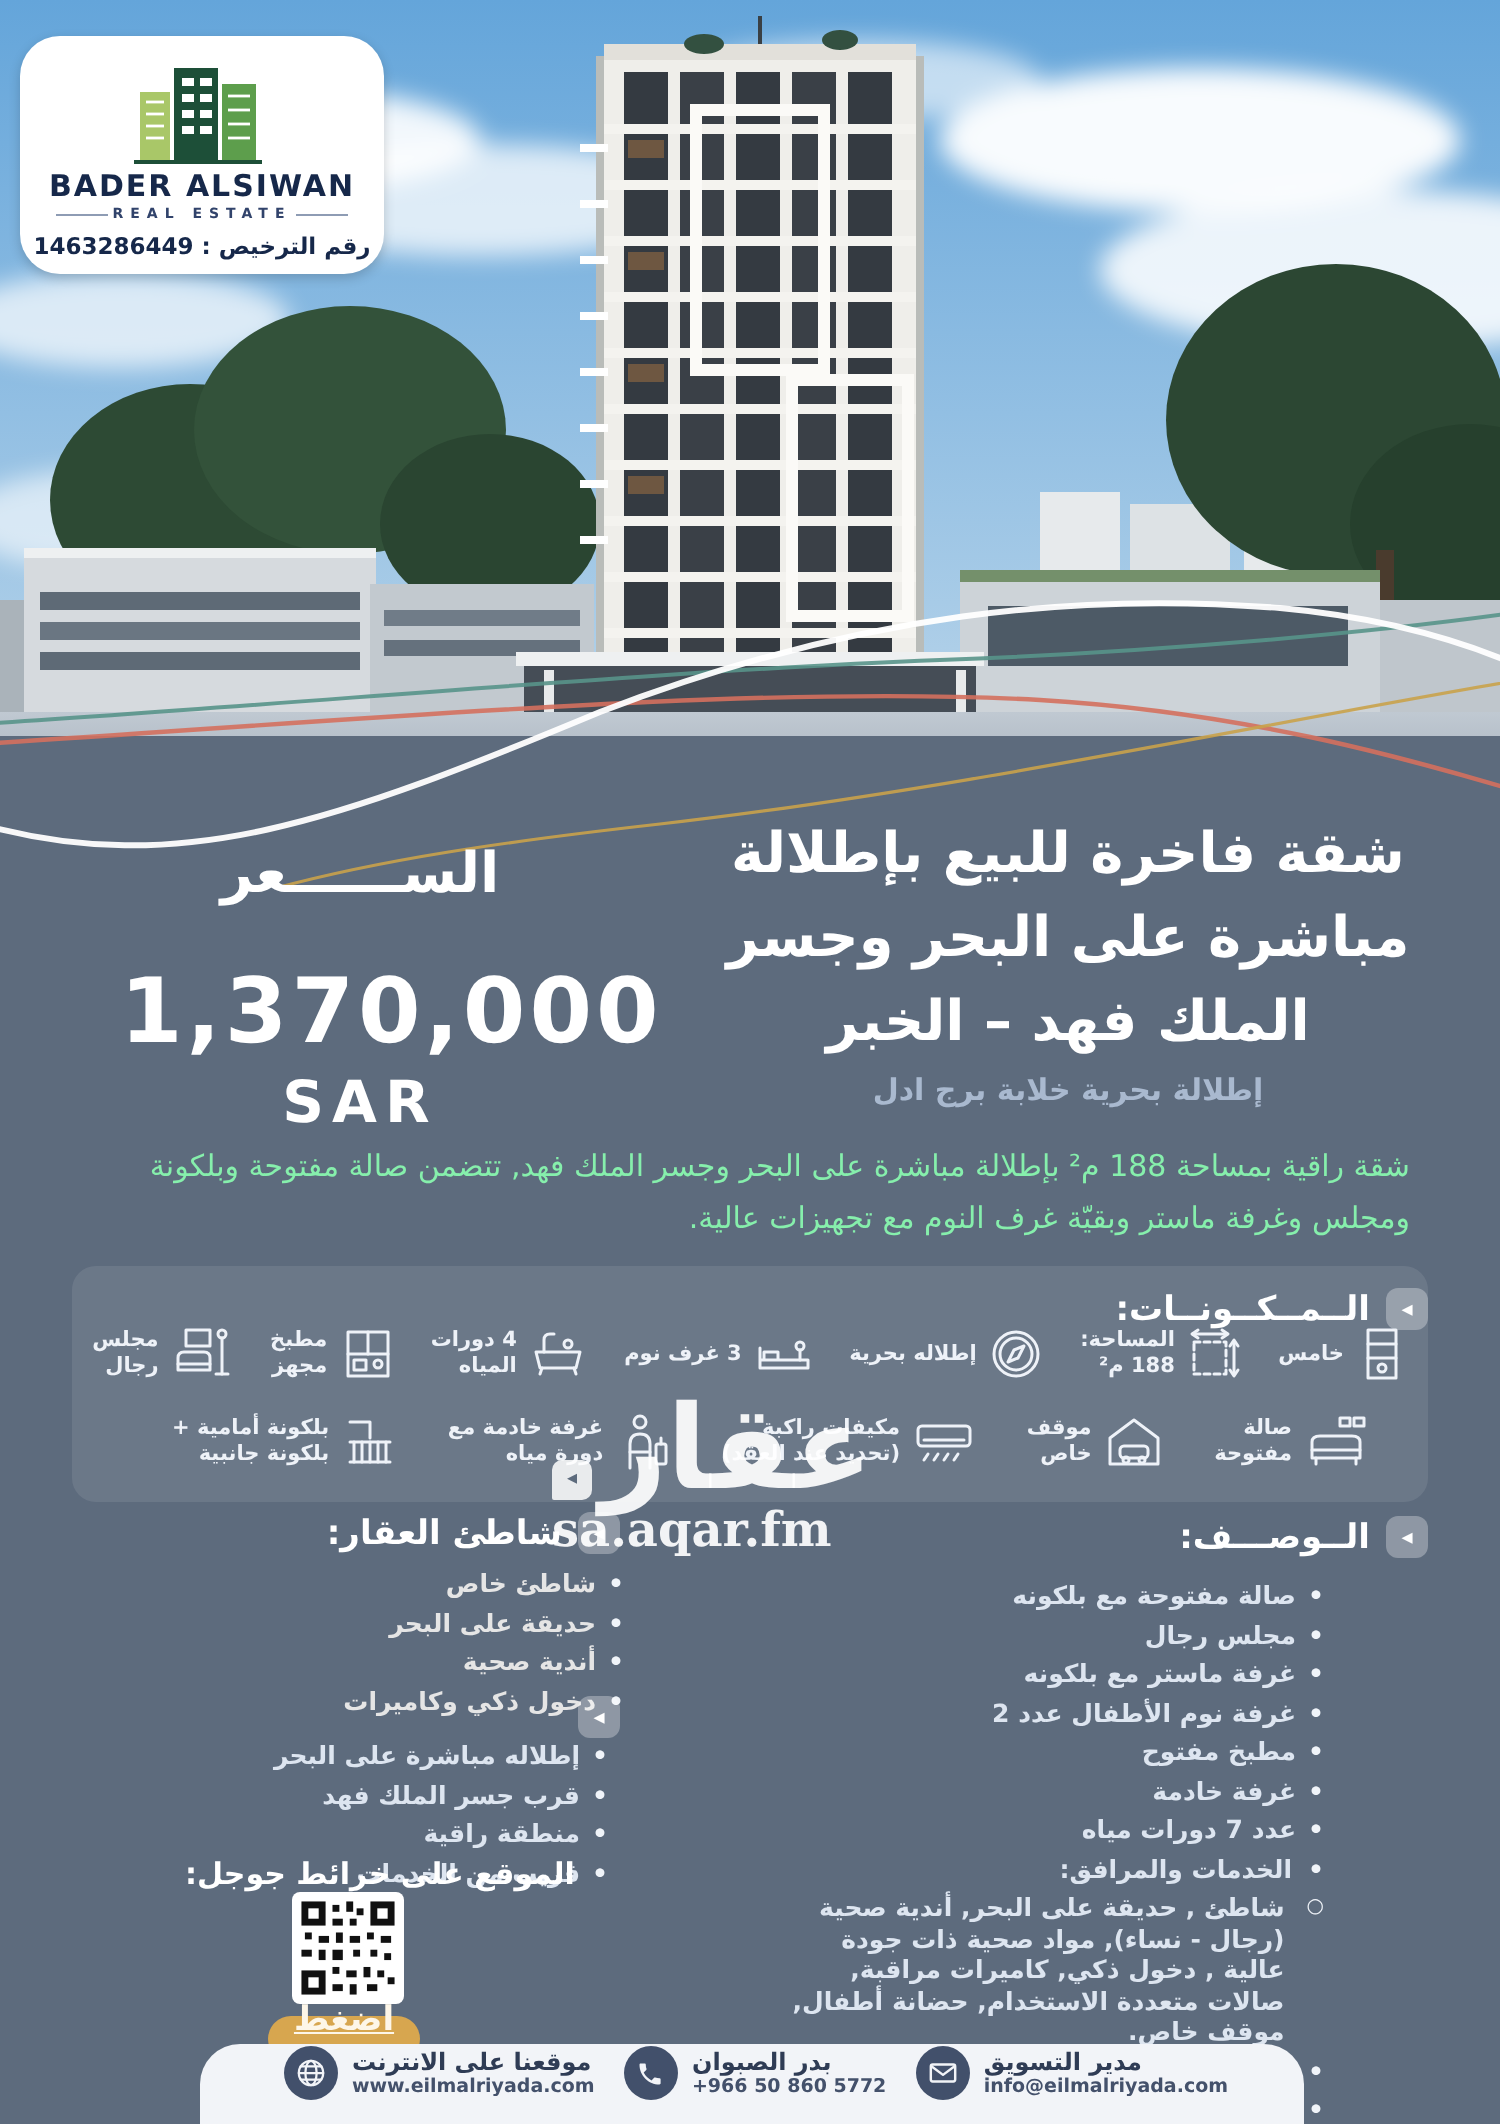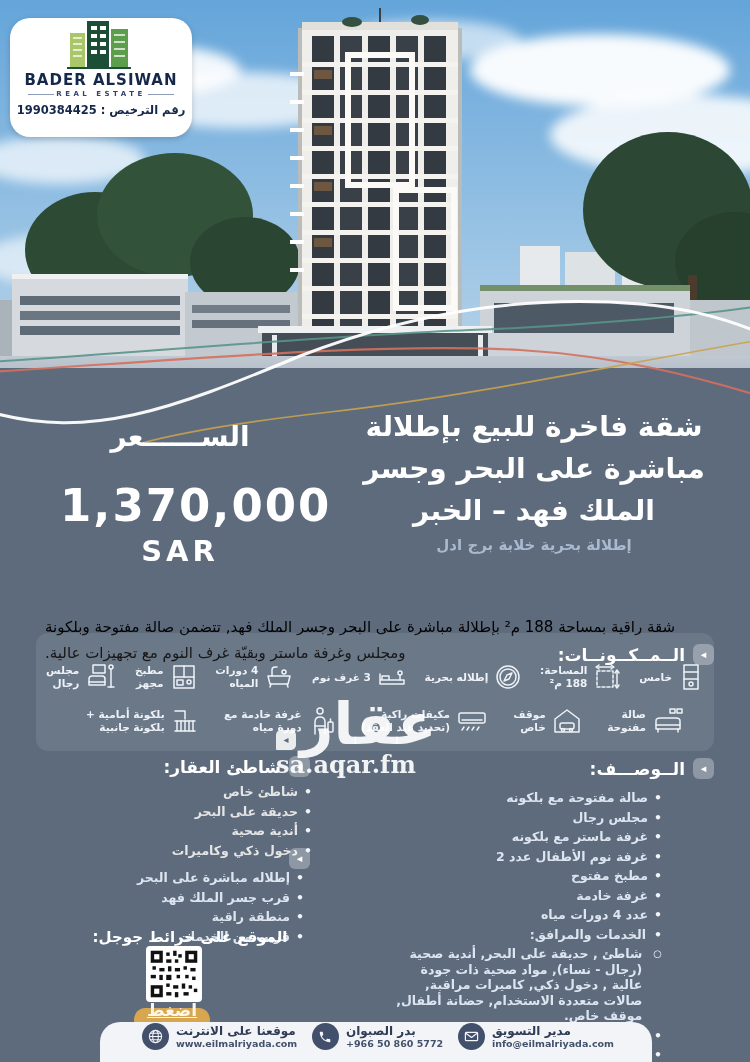--- a/index.html
+++ b/index.html
@@ -7,38 +7,38 @@
           font-family:"DejaVu Sans","Liberation Sans",sans-serif;}
   .rtl{direction:rtl;}
   svg{display:block;}
 
   
   .photo{position:absolute;left:0;top:0;width:750px;height:430px;}
   .waves{position:absolute;left:0;top:300px;width:750px;height:200px;pointer-events:none;}
 
   
   .logo-card{position:absolute;left:10px;top:18px;width:182px;height:119px;background:#ffffff;
-             border-radius:20px;box-shadow:0 2px 6px rgba(0,0,0,.18);text-align:center;padding-top:1px;box-sizing:border-box;}
+             border-radius:20px;box-shadow:0 2px 6px rgba(0,0,0,.18);text-align:center;padding-top:14px;box-sizing:border-box;}
   .brand-name{font-size:15px;font-weight:bold;color:#16284a;letter-spacing:1px;margin-top:2px;}
   .brand-tag{display:flex;align-items:center;justify-content:center;gap:2px;margin-top:1px;}
   .brand-tag .line{width:26px;height:1px;background:#8e9cb4;}
   .brand-tag .txt{font-size:7px;letter-spacing:3.5px;color:#31436b;font-weight:bold;}
   .license{font-size:11.5px;font-weight:bold;color:#16284a;margin-top:5px;}
 
   
   .price-block{position:absolute;left:60px;top:420px;width:240px;text-align:center;color:#fff;}
   .price-label{font-size:28px;font-weight:bold;}
   .price-amount{font-size:45px;font-weight:bold;letter-spacing:2px;margin-top:26px;font-family:"DejaVu Sans",sans-serif;text-align:center;}
   .price-cur{font-size:29px;font-weight:bold;letter-spacing:4px;margin-top:2px;}
   .title-block{position:absolute;left:330px;top:406px;width:408px;text-align:center;color:#fff;}
   .title-line{font-size:28px;font-weight:bold;line-height:42px;}
   .subtitle{font-size:15px;color:#a9b9cf;margin-top:4px;font-weight:bold;}
 
-  .intro{position:absolute;left:45px;top:570px;width:660px;text-align:left;color:#000000;
-         font-size:15px;line-height:1.75;margin-top:44px;}
+  .intro{position:absolute;left:45px;top:570px;width:660px;text-align:right;color:#86efac;
+         font-size:15px;line-height:1.75;}
 
   
   .panel{position:absolute;left:36px;top:633px;width:678px;height:118px;background:rgba(255,255,255,.09);
          border-radius:12px;}
   .sec-head{position:absolute;display:flex;direction:rtl;align-items:center;gap:8px;color:#fff;font-weight:bold;}
   .badge{width:21px;height:21px;border-radius:6px;background:rgba(255,255,255,.30);color:#fff;
          display:flex;align-items:center;justify-content:center;font-size:11px;flex:0 0 auto;}
   .comp-head{right:36px;top:644px;font-size:17px;}
   .comp-row{position:absolute;display:flex;direction:rtl;align-items:center;}
   .row1{top:663px;right:46px;left:46px;justify-content:space-between;}
@@ -241,21 +241,21 @@
           <line x1="47" y1="37" x2="58" y2="37"></line>
         </g>
       <rect x="0" y="48" width="64" height="2" fill="#1d4f38"></rect>
     </svg>
     <div class="brand-name">BADER ALSIWAN</div>
     <div class="brand-tag">
       <span class="line"></span>
       <span class="txt">REAL ESTATE</span>
       <span class="line"></span>
     </div>
-    <div class="license rtl">رقم الترخيص : 1990384425</div>
+    <div class="license rtl">رقم الترخيص : 1463286449</div>
   </div>
 
   <div class="price-block">
     <div class="price-label rtl">الســــــعر</div>
     <div class="price-amount">1,370,000</div>
     <div class="price-cur">SAR</div>
   </div>
 
   <div class="title-block rtl">
     <div class="title-line">شقة فاخرة للبيع بإطلالة</div>
@@ -419,21 +419,21 @@
     <span class="badge">◂</span>
     <span>الــوصـــف:</span>
   </div>
   <div class="desc-list">
     <div class="bullet">صالة مفتوحة مع بلكونه</div>
     <div class="bullet">مجلس رجال</div>
     <div class="bullet">غرفة ماستر مع بلكونه</div>
     <div class="bullet">غرفة نوم الأطفال عدد 2</div>
     <div class="bullet">مطبخ مفتوح</div>
     <div class="bullet">غرفة خادمة</div>
-    <div class="bullet">عدد 4 دورات مياه</div>
+    <div class="bullet">عدد 7 دورات مياه</div>
     <div class="bullet plain">الخدمات والمرافق:</div>
     <div class="bullet sub">
       <span class="txt">شاطئ , حديقة على البحر, أندية صحية (رجال - نساء), مواد صحية ذات جودة عالية , دخول ذكي, كاميرات مراقبة, صالات متعددة الاستخدام, حضانة أطفال, موقف خاص.</span>
     </div>
     <div class="bullet">ضمانات شاملة أول سنة</div>
     <div class="bullet">ضمانات على الأساسات مدة 10 سنوات</div>
   </div>
 
   <div class="sec-head about-head">
     <span class="badge">◂</span>

